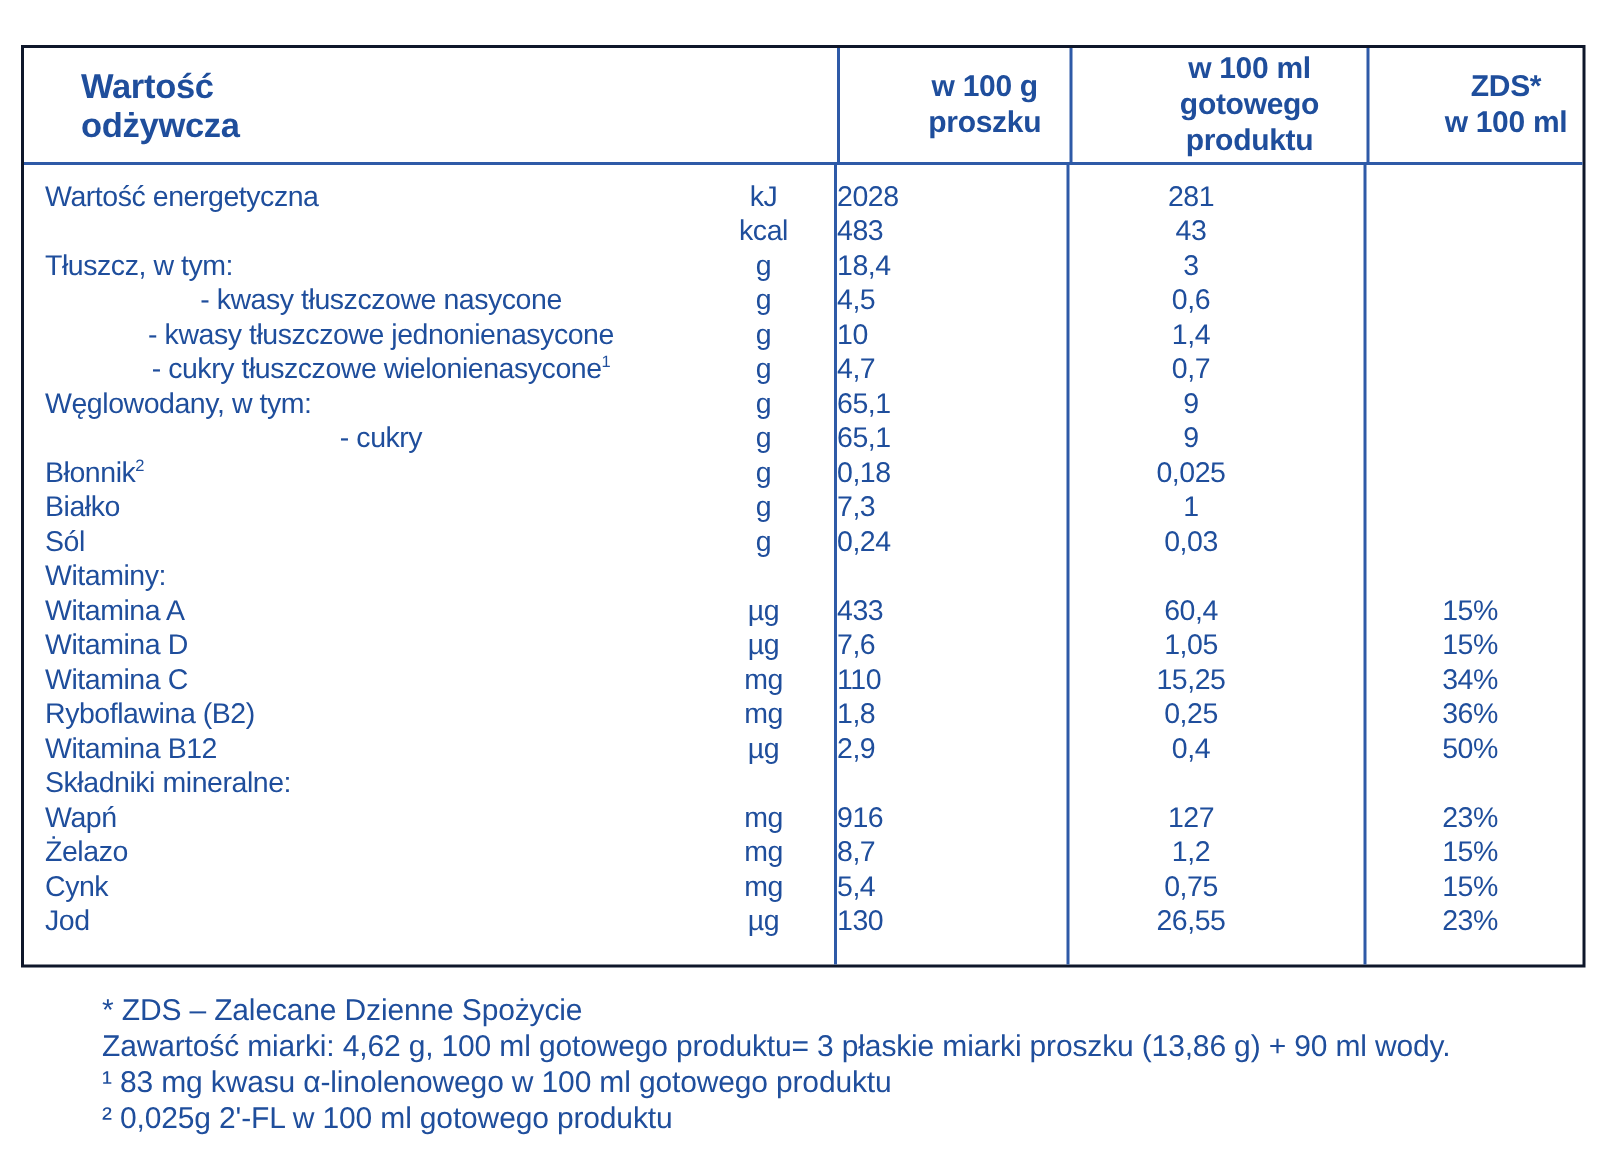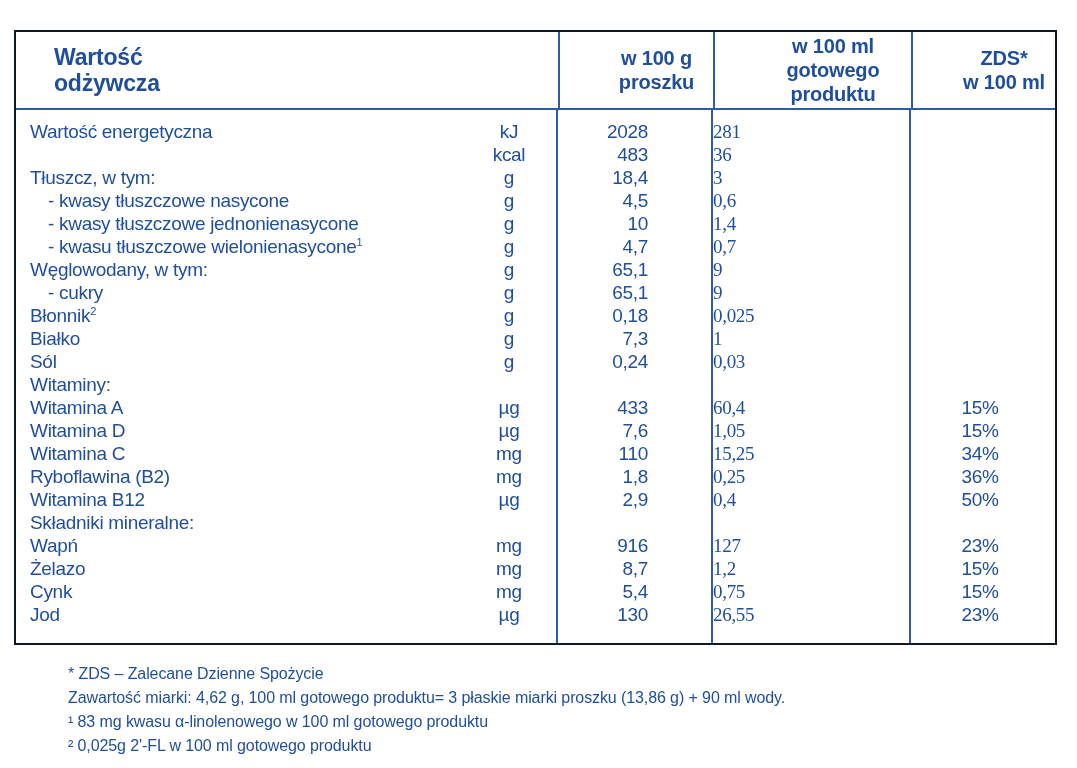--- a/index.html
+++ b/index.html
@@ -68,33 +68,33 @@
     line-height: 23px;
     font-size: 19px;
     letter-spacing: -0.3px;
   }
   .name-cell {
     display: grid;
     grid-template-columns: 444px 1fr;
     white-space: nowrap;
   }
   .label { padding-left: 14px; }
-  .label.indent { padding-left: 32px; }
+  .label.indent { padding-left: 32px; text-align: center; }
   .label sup { font-size: 11px; line-height: 0; vertical-align: super; }
   .unit { text-align: center; }
   .val { white-space: nowrap; }
-  .val.g   { text-align: right; padding-right: 65px; }
-  .val.ml  { text-align: left; padding-right: 36px; font-family: Liberation Serif, serif; }
+  .val.g   { padding-right: 47px; }
+  .val.ml  { text-align: center; padding-right: 36px; }
   .val.zds { text-align: center; padding-right: 6px; }
 
   
   .footnotes {
     position: absolute;
     left: 68px; top: 662px;
-    font-size: 16px;
+    font-size: 20px;
     line-height: 24px;
     letter-spacing: -0.1px;
   }
   .footnote { white-space: nowrap; }
 </style>
 </head>
 <body>
 
 <div class="page">
 
@@ -133,21 +133,21 @@
     <div class="val ml">281</div>
     <div class="val zds"></div>
   </div>
 
   <div class="row">
     <div class="name-cell">
       <span class="label"><span></span><sup></sup></span>
       <span class="unit">kcal</span>
     </div>
     <div class="val g">483</div>
-    <div class="val ml">36</div>
+    <div class="val ml">43</div>
     <div class="val zds"></div>
   </div>
 
   <div class="row">
     <div class="name-cell">
       <span class="label"><span>Tłuszcz, w tym:</span><sup></sup></span>
       <span class="unit">g</span>
     </div>
     <div class="val g">18,4</div>
     <div class="val ml">3</div>
@@ -169,21 +169,21 @@
       <span class="label indent"><span>- kwasy tłuszczowe jednonienasycone</span><sup></sup></span>
       <span class="unit">g</span>
     </div>
     <div class="val g">10</div>
     <div class="val ml">1,4</div>
     <div class="val zds"></div>
   </div>
 
   <div class="row">
     <div class="name-cell">
-      <span class="label indent"><span>- kwasu tłuszczowe wielonienasycone</span><sup>1</sup></span>
+      <span class="label indent"><span>- cukry tłuszczowe wielonienasycone</span><sup>1</sup></span>
       <span class="unit">g</span>
     </div>
     <div class="val g">4,7</div>
     <div class="val ml">0,7</div>
     <div class="val zds"></div>
   </div>
 
   <div class="row">
     <div class="name-cell">
       <span class="label"><span>Węglowodany, w tym:</span><sup></sup></span>

